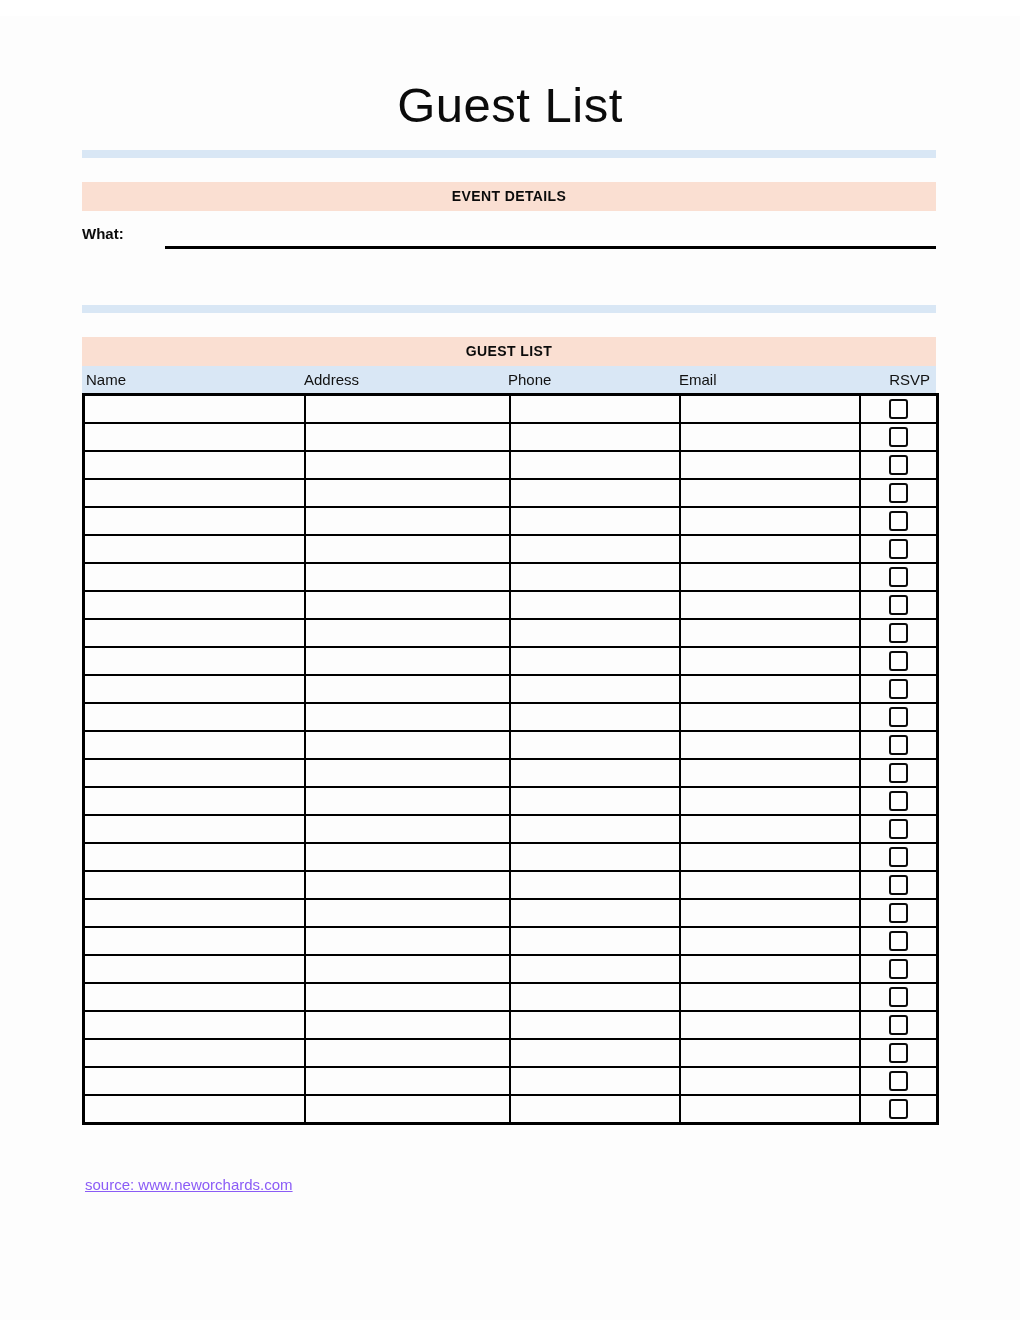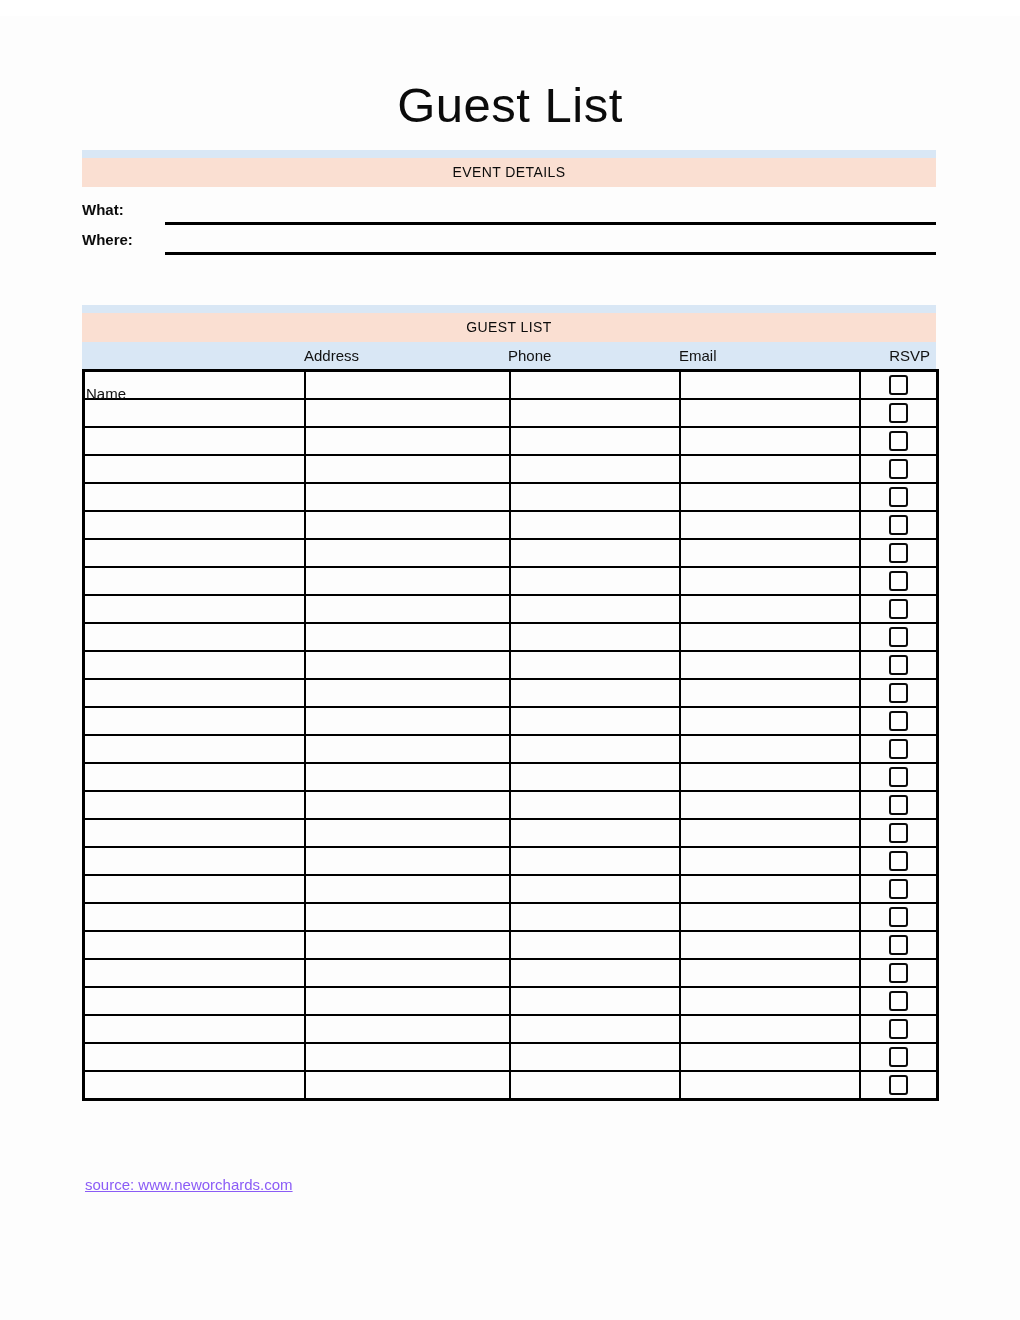--- a/index.html
+++ b/index.html
@@ -48,23 +48,24 @@
   .blue-strip {
     height: 8px;
     background: #d9e7f5;
   }
   .band-peach {
     background: #fadfd2;
     height: 29px;
     line-height: 29px;
     text-align: center;
     font-size: 14px;
-    font-weight: normal;
+    font-weight: bold;
     letter-spacing: 0.4px;
     color: #0b0b0b;
+    margin-top: 24px;
   }
 
   .fields {
     margin-top: 8px;
   }
   .field-row {
     display: flex;
     align-items: flex-end;
     height: 30px;
     gap: 8px;
@@ -95,21 +96,21 @@
     height: 27px;
     position: relative;
   }
   .colhead .ch {
     position: absolute;
     top: 0;
     font-size: 15px;
     line-height: 27px;
     color: #111111;
   }
-  .ch-name    { left: 4px; margin-top: 38px; }
+  .ch-name    { left: 4px; }
   .ch-address { left: 222px; }
   .ch-phone   { left: 426px; }
   .ch-email   { left: 597px; }
   .ch-rsvp    { left: 0; width: 848px; text-align: right; padding-right: 14px; }
 
   table.guests {
     border-collapse: collapse;
     width: 854px;
     table-layout: fixed;
     border: 3px solid #000000;
@@ -160,24 +161,20 @@
 
   <div class="doc-title">Guest List</div>
 
   <div class="event-block">
     <div class="blue-strip"></div>
     <div class="band-peach">EVENT DETAILS</div>
 
     <div class="fields">
       <div class="field-row">
         <div class="field-label">What:</div>
-        <div class="field-line"></div>
-      </div>
-      <div class="field-row">
-        <div class="field-label">Where:</div>
         <div class="field-line"></div>
       </div>
     </div>
   </div>
 
   <div class="list-block">
     <div class="blue-strip"></div>
     <div class="band-peach">GUEST LIST</div>
 
     <div class="colhead">

